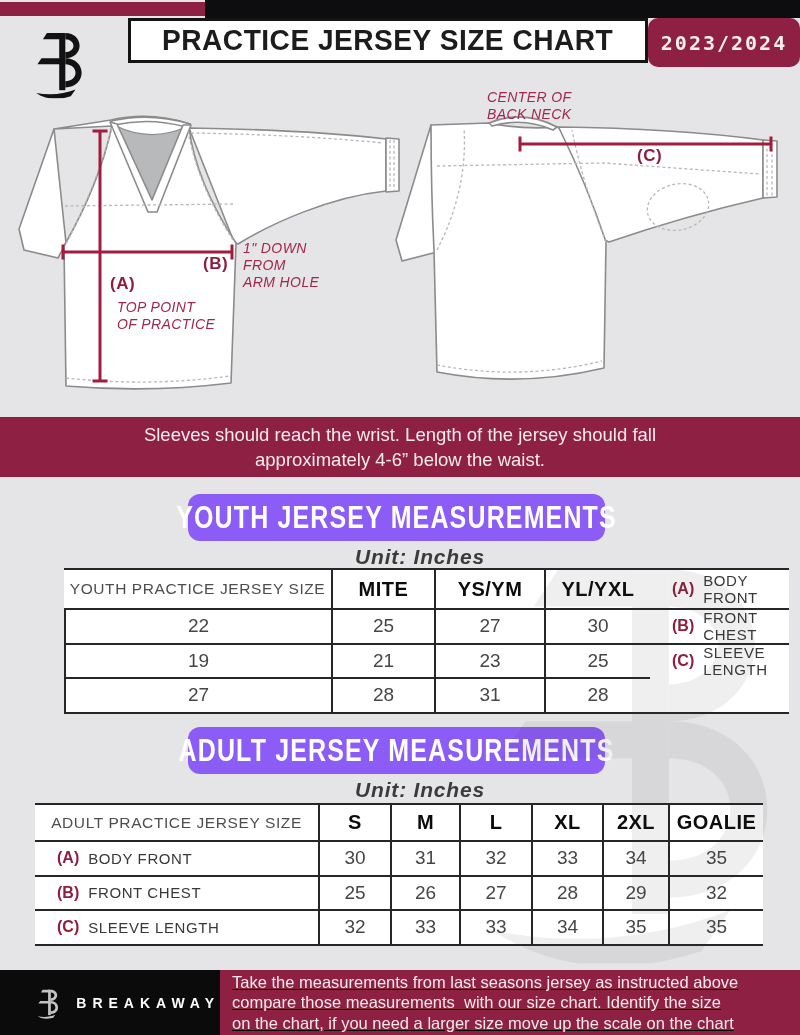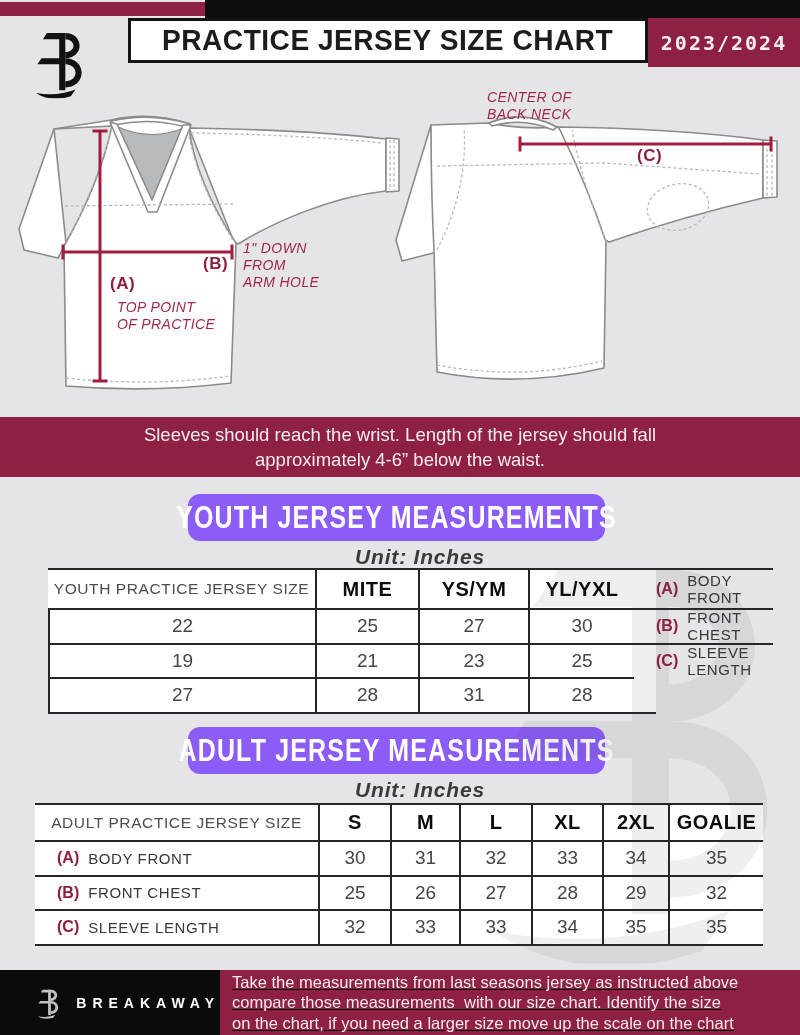--- a/index.html
+++ b/index.html
@@ -17,21 +17,21 @@
     left:128px; top:18px; width:520px; height:45px; background:#ffffff;
     border:3px solid #141414; box-sizing:border-box;
     display:flex; align-items:center; justify-content:center;
   }
   .title-bar span{
     font-size:29px; font-weight:700; color:#1c1c1c; letter-spacing:0.5px;
     transform:scaleX(0.97); white-space:nowrap;
   }
   .year-box{
     left:648px; top:18px; width:152px; height:49px; background:#8e2044;
-    display:flex; align-items:center; justify-content:center;
+    display:flex; align-items:center; justify-content:center;border-radius:10px;
   }
   .year-box span{
     font-family:"DejaVu Sans Mono", monospace; font-weight:700;
     font-size:20px; color:#f5eef1; letter-spacing:2px;
   }
 
   
   .anno{color:#a1284a; font-style:italic; font-size:14px; line-height:17px; letter-spacing:0.4px; white-space:nowrap;}
   .anno-key{color:#8e1f3f; font-weight:700; font-style:normal; font-size:17px; letter-spacing:0.5px;}
 
@@ -199,21 +199,21 @@
 
   <div class="abs notice">
     <div>Sleeves should reach the wrist. Length of the jersey should fall</div>
     <div>approximately 4-6” below the waist.</div>
   </div>
 
   <div class="abs pill" style="top:494px;">
     <span>YOUTH JERSEY MEASUREMENTS</span>
   </div>
   <div class="abs unit" style="top:545px;">Unit: Inches</div>
-  <div id="youth-table" class="abs sizetable" style="left:48px; top:568px; width:608px;
+  <div id="youth-table" class="abs sizetable" style="left:64px; top:568px; width:725px;
        grid-template-columns:267px 103px 110px 106px 139px; grid-template-rows:40px 34.6px 34.6px 34.6px;">
       <div class="cell th-first">YOUTH PRACTICE JERSEY SIZE</div>
       <div class="cell th vl">MITE</div>
       <div class="cell th vl">YS/YM</div>
       <div class="cell th vl">YL/YXL</div>
       <div class="cell lab">
         <span class="key">(A)</span>
         <span class="lbl">BODY FRONT</span>
       </div>
       <div class="cell val vl">22</div>

